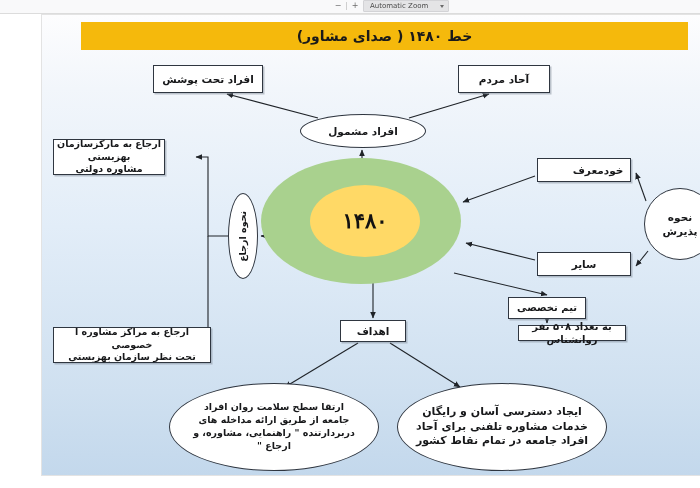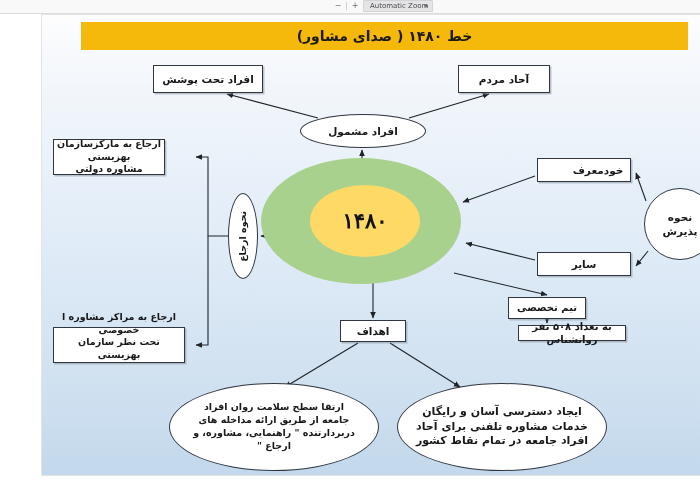--- a/index.html
+++ b/index.html
@@ -43,21 +43,21 @@
   }
   .zoom-sep {
     width: 1px; height: 8px;
     background: #cfcfcf;
   }
   #zoom-select {
     background: #e4e4e6;
     border: 1px solid #d3d3d6;
     border-radius: 1px;
     height: 10px;
-    padding: 0 4px 0 6px;
+    padding: 0 20px 0 6px;
     display: flex;
     align-items: center;
     color: #4b4b4b;
     font-size: 7px;
     position: relative;
     text-align: center;
   }
   #zoom-select .caret {
     position: absolute;
     right: 4px; top: 4px;
@@ -143,21 +143,21 @@
 
   #n-referral    { left:186px; top:178px; width:30px;  height:86px; }
   #n-referral .vtxt {
     transform: rotate(-90deg);
     white-space: nowrap;
     font-size: 9.5px;
     font-weight: 700;
   }
 
   #n-gov-center  { left:11px;  top:124px; width:112px; height:36px; font-size:9.5px; padding:0 3px;}
-  #n-priv-center { left:11px;  top:312px; width:132px; height:36px; font-size:9.5px; padding:0 3px;align-items:flex-end;}
+  #n-priv-center { left:11px;  top:312px; width:158px; height:36px; font-size:9.5px; padding:0 3px;}
 
   #n-goals       { left:298px; top:305px; width:66px;  height:22px; }
 
   #n-team        { left:466px; top:282px; width:78px;  height:22px; font-size:10px;}
   #n-count       { left:476px; top:310px; width:108px; height:16px; font-size:10px;}
 
   #n-goal-a      { left:127px; top:368px; width:210px; height:88px; font-size:9.5px; padding:0 14px;}
   #n-goal-b      { left:355px; top:368px; width:210px; height:88px; font-size:11px; padding:0 14px;}
 
   .multi { display:block; }

